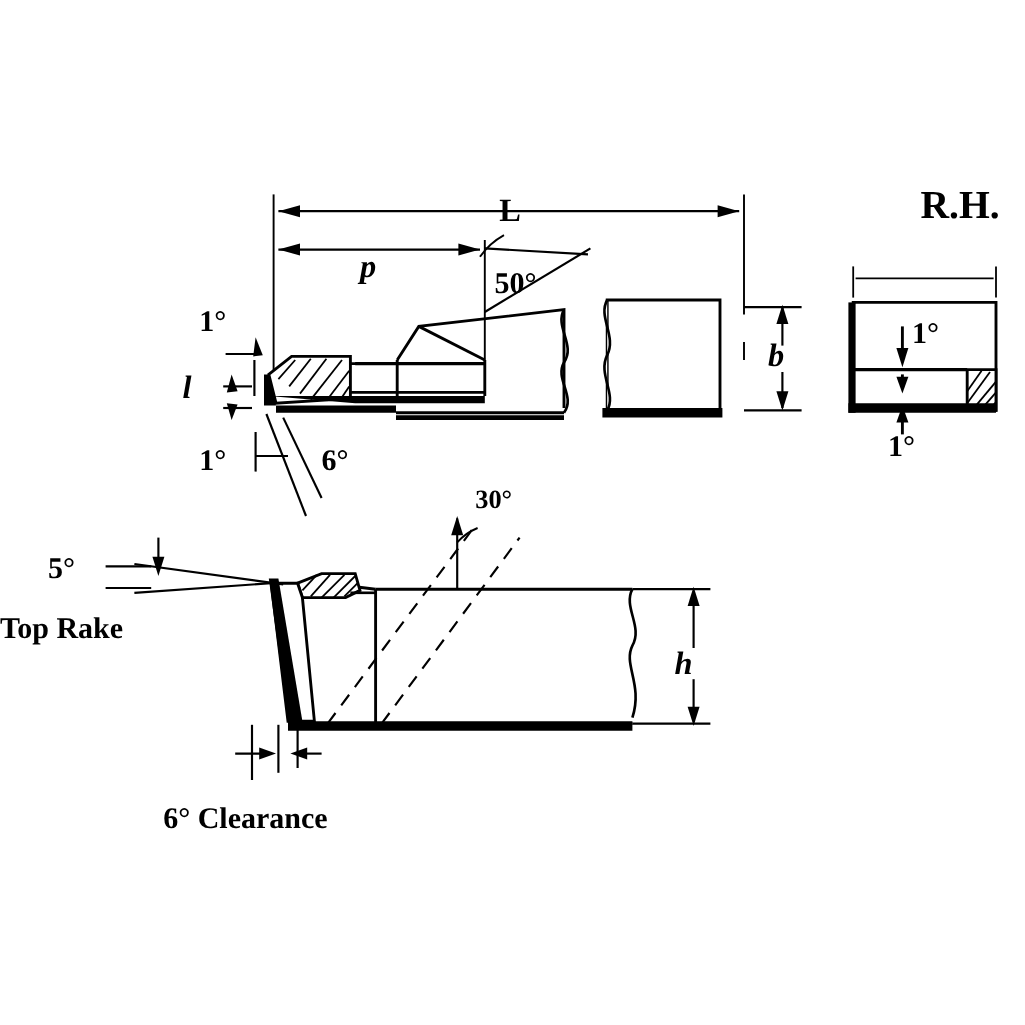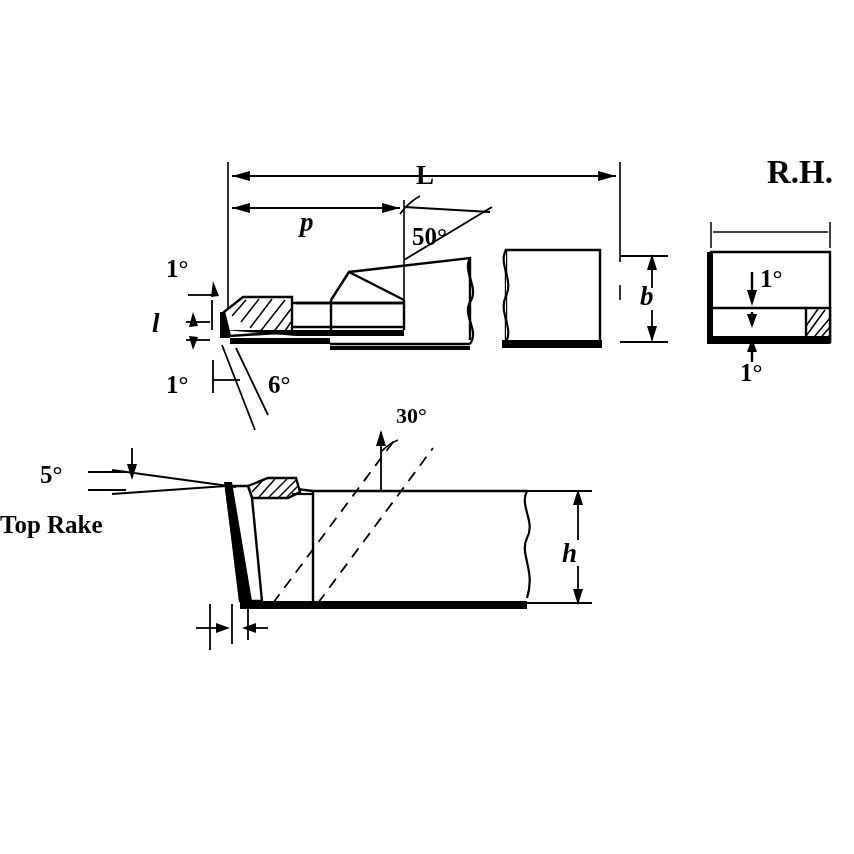--- a/index.html
+++ b/index.html
@@ -247,14 +247,15 @@
   <div class="lbl" style="left:740px; top:360px; font-size:25px;">1°</div>
 
   <div class="lbl" style="left:396px; top:405px; font-size:22px;">30°</div>
 
   <div class="lbl" style="left:40px; top:462px; font-size:25px;">5°</div>
 
   <div class="lbl" style="left:0px; top:502px; font-size:25px;margin-top:10px;">Top Rake</div>
 
   <div class="lbl lbl-italic" style="left:562px; top:540px; font-size:27px;">h</div>
 
+  <div class="lbl" style="left:136px; top:670px; font-size:25px;">6° Clearance</div>
 
 </div>
 
 </body></html>

